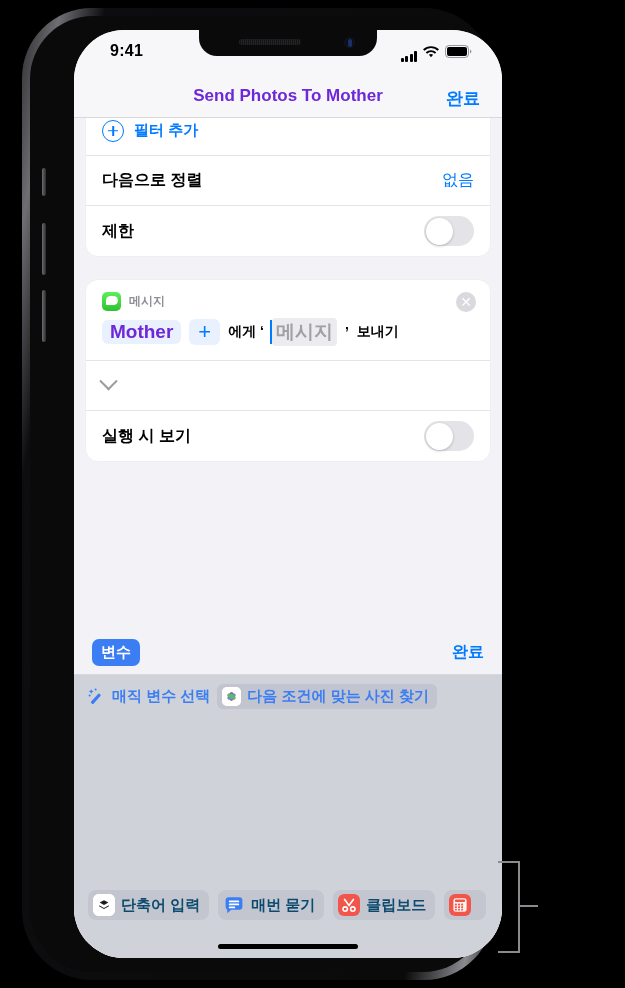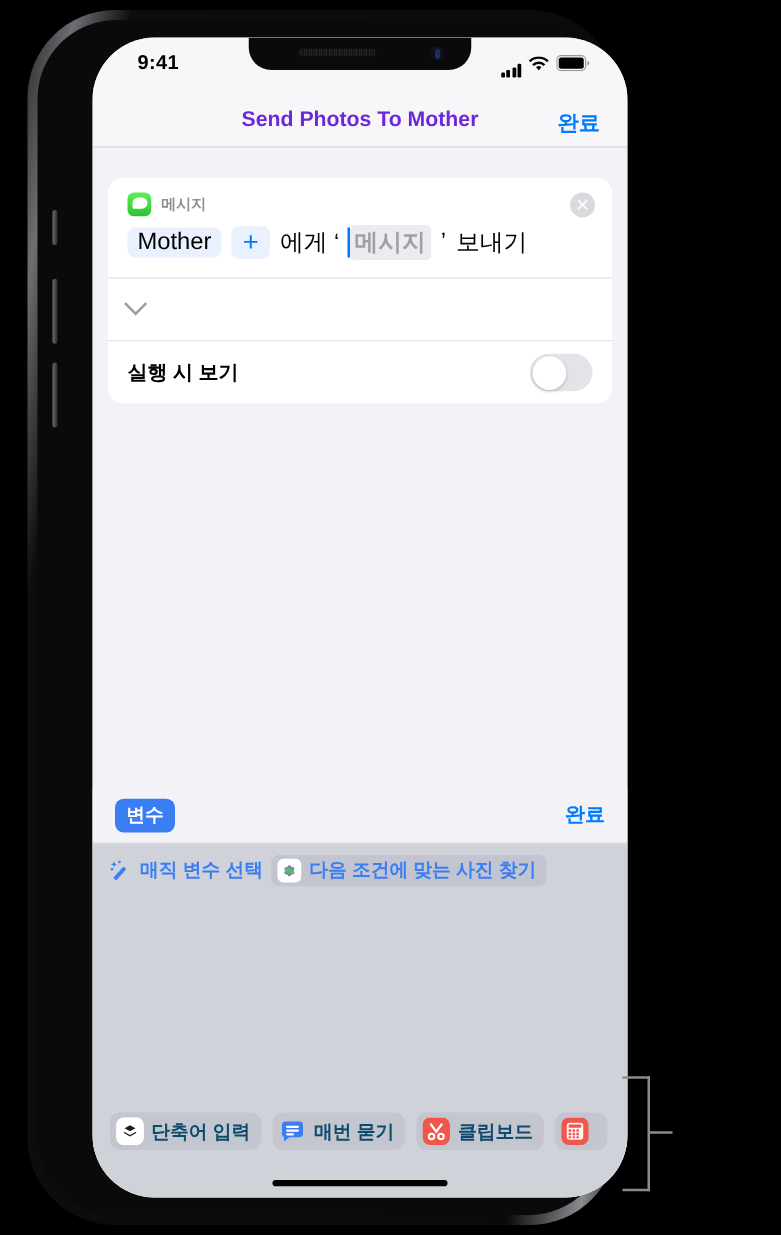--- a/index.html
+++ b/index.html
@@ -153,32 +153,32 @@
     background:#d9d9de; color:#fff; font-size:14px;
     display:flex; align-items:center; justify-content:center; font-weight:bold;
   }
 
   #msg-sentence {
     display:flex; align-items:center; flex-wrap:wrap;
     padding:7px 16px 14px 16px; gap:0px;
     border-bottom:0.5px solid #e4e4e8;
   }
   .token {
-    background:#eaf1fe; color:#000000;
-    font-size:19px; font-weight:normal;
+    background:#eaf1fe; color:#6d28d9;
+    font-size:19px; font-weight:bold;
     border-radius:6px; padding:1px 8px;
     display:inline-block;
   }
   .token-plus {
     background:#eaf1fe; color:#007aff;
     font-size:22px; font-weight:normal;
     border-radius:6px; padding:0px 9px;
     margin-left:8px; line-height:26px;
   }
-  .sent-text { font-size:19px; font-weight:normal; color:#000; }
+  .sent-text { font-size:14px; font-weight:bold; color:#000; }
   .ml8 { margin-left:8px; }
   #msg-caret {
     display:inline-block; width:2px; height:24px;
     background:#007aff; margin-left:6px; vertical-align:middle;
   }
   .token-placeholder {
     background:#ececf0; color:#a0a0a6;
     font-size:19px; font-weight:bold;
     border-radius:4px; padding:1px 4px;
   }
@@ -301,20 +301,36 @@
         </div>
       </div>
 
       <div id="nav-bar">
         <div id="nav-title">Send Photos To Mother</div>
         <div id="nav-done">완료</div>
       </div>
 
       <div id="content">
 
+        <div class="card" id="card-filters">
+          <div class="row">
+            <div class="plus-circle"></div>
+            <div class="add-label">필터 추가</div>
+          </div>
+          <div class="row">
+            <div class="row-label">다음으로 정렬</div>
+            <div class="row-value">없음</div>
+          </div>
+          <div class="row">
+            <div class="row-label">제한</div>
+            <div class="toggle">
+                <div class="knob"></div>
+              </div>
+          </div>
+        </div>
 
         <div class="card" id="card-message">
           <div id="msg-header">
             <div id="msg-app-icon"></div>
             <div id="msg-app-name">메시지</div>
           </div>
           <div id="msg-close">✕</div>
 
           <div id="msg-sentence">
             <span class="token">Mother</span>

